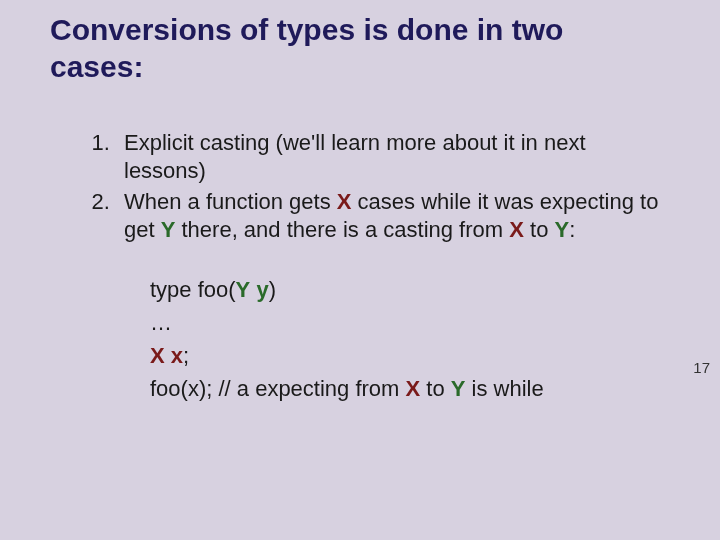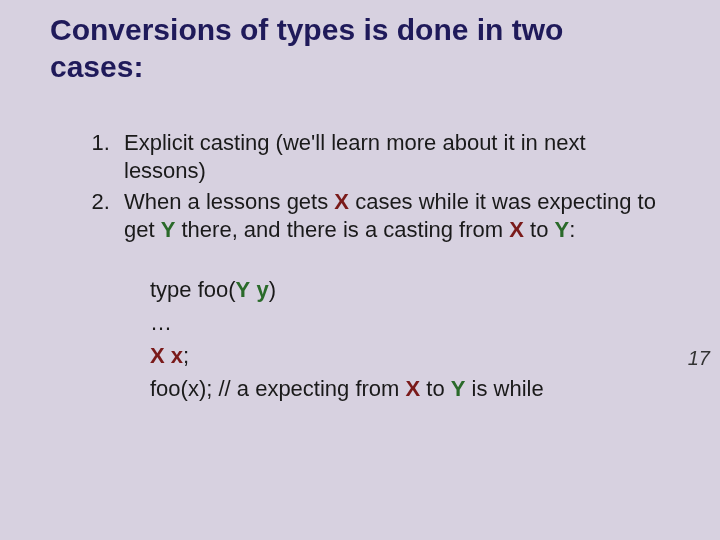--- a/index.html
+++ b/index.html
@@ -42,38 +42,37 @@
   .code {
     margin: 30px 0 0 110px;
     font-size: 22px;
     line-height: 1.5;
   }
   .em-red   { color: #7a1a1a; font-weight: bold; }
   .em-green { color: #2a6a2a; font-weight: bold; }
   .pagenum {
     position: absolute;
     right: 10px;
-    bottom: 26px;
-    font-size: 20px;
+    bottom: 20px;
+    font-size: 15px;
     color: #333;
-    font-style: italic;
   }
 </style>
 </head>
 <body>
 
 <div class="slide">
 
   <div class="title">Conversions of types is done in two cases:</div>
 
   <div class="body">
     <ol class="main">
       <li>Explicit casting (we'll learn more about it in next lessons)</li>
       <li>
-        <span>When a lessons gets </span><span class="em-red">X</span><span> cases while it was expecting to get </span><span class="em-green">Y</span><span> there, and there is a casting from </span><span class="em-red">X</span><span> to </span><span class="em-green">Y</span><span>:</span>
+        <span>When a function gets </span><span class="em-red">X</span><span> cases while it was expecting to get </span><span class="em-green">Y</span><span> there, and there is a casting from </span><span class="em-red">X</span><span> to </span><span class="em-green">Y</span><span>:</span>
       </li>
     </ol>
 
     <div class="code">
       <div>
         <span>type foo(</span><span class="em-green">Y</span><span> </span><span class="em-green">y</span><span>)</span>
       </div>
       <div>…</div>
       <div>
         <span class="em-red">X</span><span> </span><span class="em-red">x</span><span>;</span>

